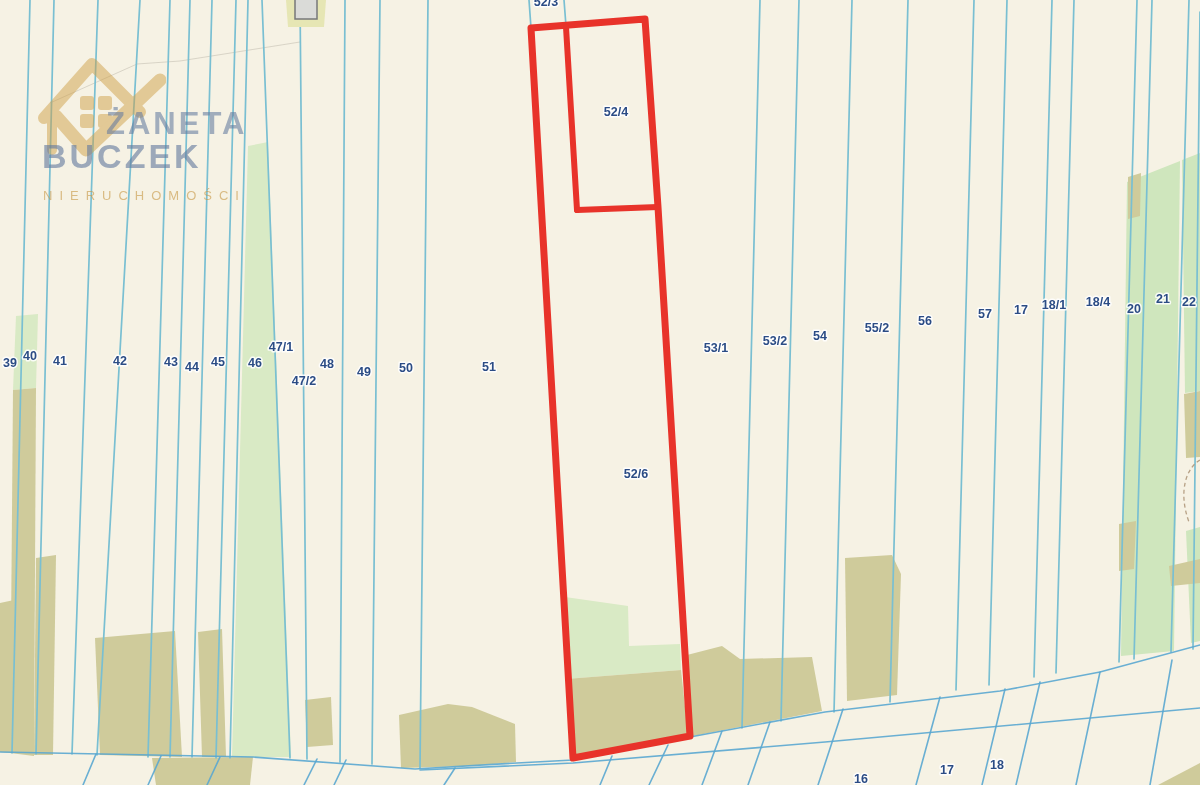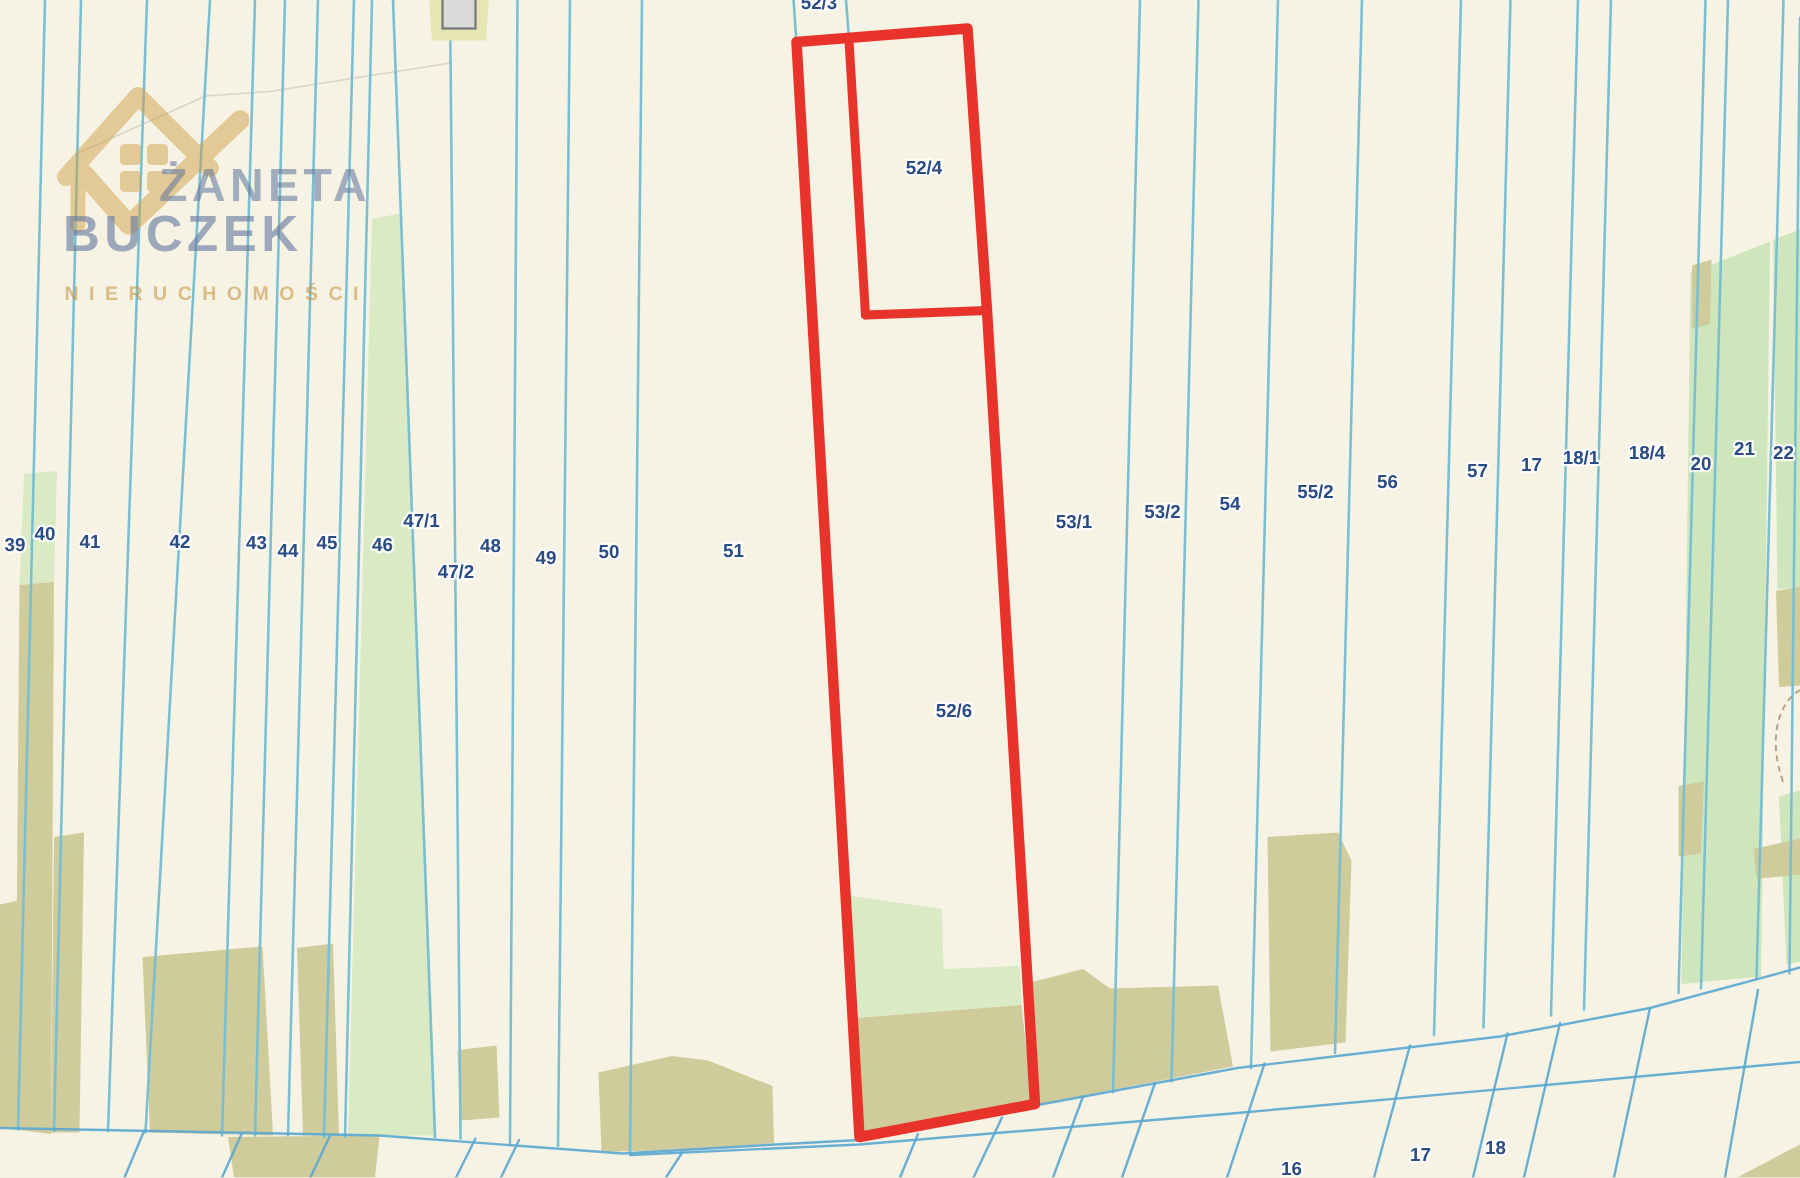--- a/index.html
+++ b/index.html
@@ -34,21 +34,21 @@
     font-weight:bold;font-size:31px;letter-spacing:3px;
     color:rgba(100,122,158,.58);white-space:nowrap;text-align:center;
   }
   .logo-name2{
     position:absolute;left:6px;top:87px;
     font-weight:bold;font-size:34px;letter-spacing:3px;
     color:rgba(100,122,158,.62);white-space:nowrap;
   }
   .logo-tagline{
     position:absolute;left:7px;top:138px;
-    font-weight:700;font-size:13px;letter-spacing:7px;
+    font-weight:400;font-size:13px;letter-spacing:7px;
     color:rgba(198,150,66,.6);white-space:nowrap;
   }
 </style>
 </head>
 <body>
 
 <div class="stage">
 
   <svg class="map" width="1200" height="785" viewBox="0 0 1200 785">
 

